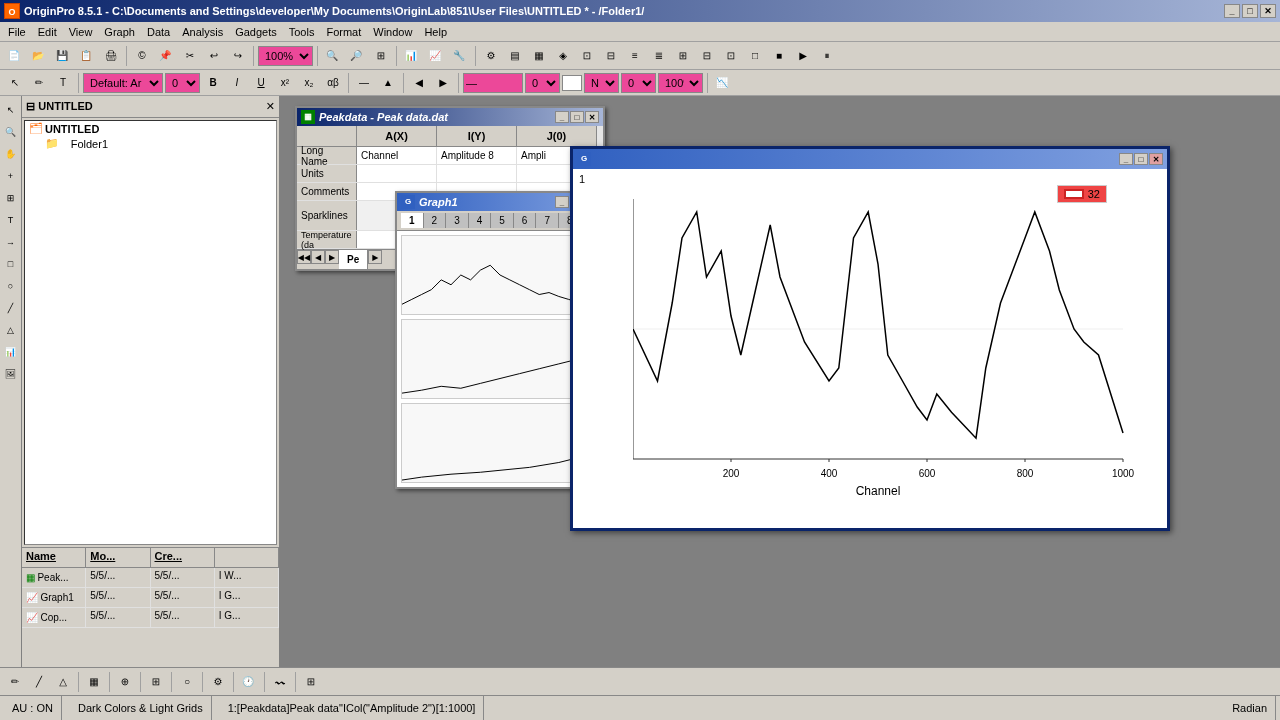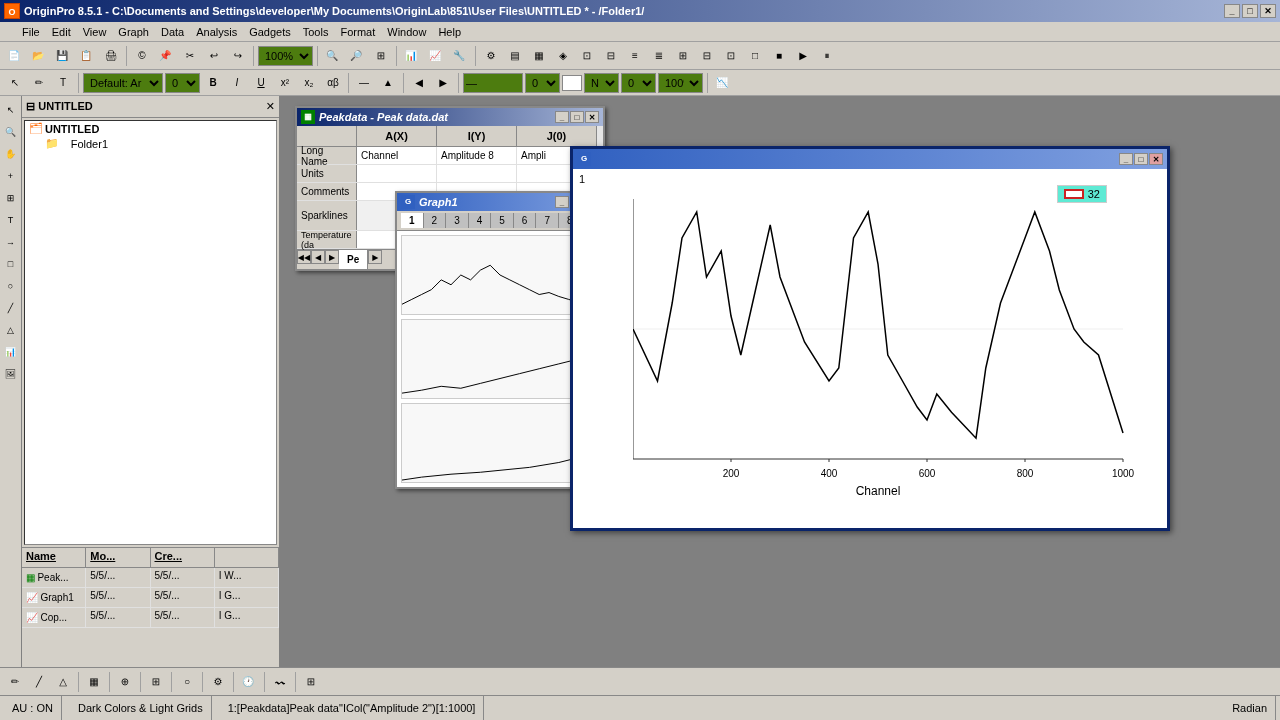--- a/index.html
+++ b/index.html
@@ -21,21 +21,21 @@
     .title-bar-btns { display: flex; gap: 2px; }
     .title-bar-btn { width: 16px; height: 14px; background: #d4d0c8; border: 1px solid #888; display: flex; align-items: center; justify-content: center; font-size: 9px; cursor: pointer; color: #000; }
 
     
     .menu-bar {
       background: #d4d0c8;
       height: 20px;
       display: flex;
       align-items: center;
       border-bottom: 1px solid #a0a0a0;
-      padding: 0 16px;
+      padding: 0 2px;
     }
     .menu-item {
       padding: 2px 6px;
       font-size: 11px;
       cursor: pointer;
       color: #000;
     }
 
     
     .toolbar {
@@ -53,21 +53,21 @@
       width: 22px; height: 22px;
       background: #d4d0c8;
       border: 1px solid transparent;
       display: flex; align-items: center; justify-content: center;
       cursor: pointer;
       font-size: 10px;
       color: #000;
     }
     .tb-combo {
       height: 20px;
-      background: #4d7c0f;
+      background: #ec4899;
       border: 1px solid #888;
       font-size: 11px;
       padding: 0 2px;
     }
 
     
     .toolbar2 {
       background: #d4d0c8;
       height: 26px;
       display: flex;
@@ -661,21 +661,21 @@
           <div class="win-btn">_</div>
           <div class="win-btn">□</div>
           <div class="win-btn" style="background:#e0a0a0;">✕</div>
         </div>
       </div>
 
       <div style="background:white; flex:1; position:relative; height:calc(100% - 20px);">
 
         <div style="position:absolute; top:4px; left:6px; font-size:11px;">1</div>
 
-        <div style="position:absolute; top:16px; right:60px; display:flex; align-items:center; gap:4px; font-size:11px; border:1px solid #ccc; padding:2px 6px; background:#5eead4;">
+        <div style="position:absolute; top:16px; right:60px; display:flex; align-items:center; gap:4px; font-size:11px; border:1px solid #ccc; padding:2px 6px; background:#ef4444;">
           <span style="display:inline-block;width:20px;height:10px;background:white;border:2px solid #cc2222;"></span>
           <span>32</span>
         </div>
 
         <svg id="chart-svg" width="520" height="310" style="position:absolute; top:30px; left:60px;">
 
           <line x1="0" y1="0" x2="0" y2="260" stroke="#333" stroke-width="1"></line>
 
           <line x1="0" y1="260" x2="490" y2="260" stroke="#333" stroke-width="1"></line>
 

